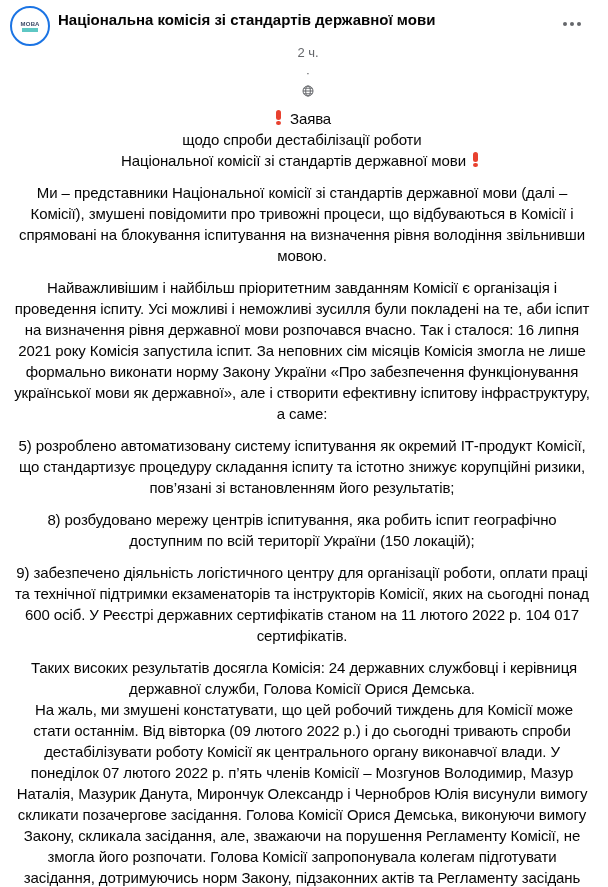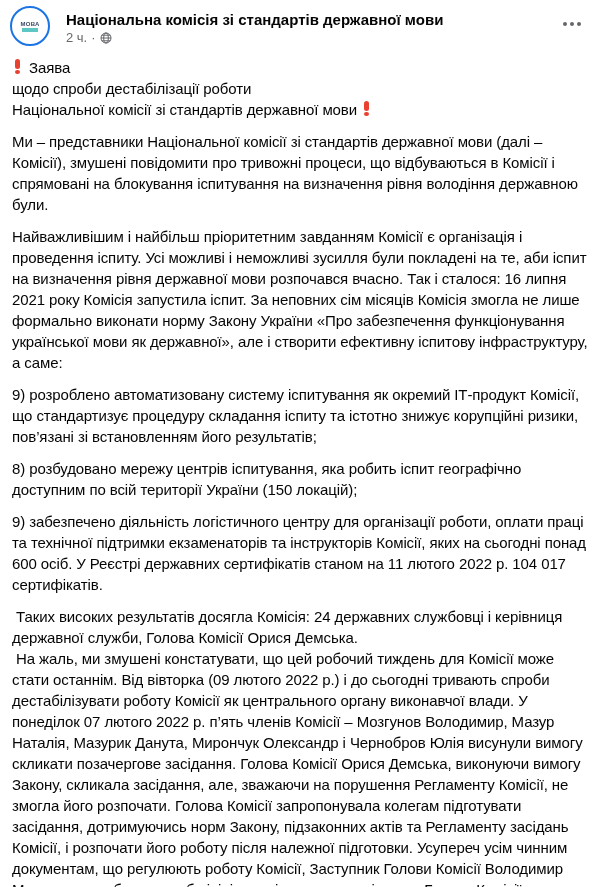--- a/index.html
+++ b/index.html
@@ -11,48 +11,48 @@
   }
   *{box-sizing:border-box;}
   html,body{margin:0;padding:0;}
   body{
     width:608px;height:887px;overflow:hidden;background:#ffffff;
     font-family:"Liberation Sans","DejaVu Sans",sans-serif;
     color:var(--text-primary);
   }
   .post{width:608px;}
   
-  .post-header{display:flex;align-items:flex-start;padding:6px 22px 0 10px;gap:8px;}
+  .post-header{display:flex;align-items:flex-start;padding:6px 22px 0 10px;}
   .avatar{
     width:40px;height:40px;border-radius:50%;border:2px solid var(--accent-blue);
     background:#fff;display:flex;flex-direction:column;align-items:center;justify-content:center;
     flex:0 0 auto;cursor:pointer;
   }
   .avatar-word{font-size:6px;font-weight:bold;color:#3b4a66;letter-spacing:.3px;line-height:6px;}
   .avatar-bar{width:16px;height:4px;background:var(--teal);margin-top:1px;}
   .header-text{flex:1 1 auto;margin-left:8px;min-width:0;}
   .page-name{
     font-size:15px;font-weight:700;color:var(--text-primary);
     line-height:19px;margin-top:4px;cursor:pointer;
   }
-  .meta{display:flex;align-items:center;gap:4px;margin-top:1px;
-    font-size:13px;color:var(--text-secondary);line-height:16px;}
+  .meta{display:flex;align-items:center;gap:4px;margin-top:16px;
+    font-size:13px;color:var(--text-secondary);line-height:16px;flex-direction:column;}
   .meta .sep{font-size:13px;}
   .globe{display:inline-block;}
   .more-btn{
     flex:0 0 auto;width:28px;height:28px;border-radius:50%;
     display:flex;align-items:center;justify-content:center;cursor:pointer;margin-top:4px;
   }
   .dots{width:4px;height:4px;border-radius:50%;background:var(--text-secondary);
     box-shadow:-7px 0 0 var(--text-secondary),7px 0 0 var(--text-secondary);}
   
   .post-body{padding:11px 16px 0 12px;}
   .post-body p{
     margin:0 0 11px 0;font-size:15px;line-height:21px;letter-spacing:-0.1px;
-    color:var(--text-primary);white-space:pre-wrap;
+    color:var(--text-primary);white-space:pre-wrap;text-align:center;
   }
   
   .fb-ex{display:inline-block;width:8px;height:15px;position:relative;margin:0 3px 0 2px;vertical-align:-1px;}
   .fb-ex::before{content:"";position:absolute;left:1px;top:0;width:5px;height:10px;border-radius:2.5px;background:var(--red);}
   .fb-ex::after{content:"";position:absolute;left:1px;bottom:0;width:5px;height:4.5px;border-radius:50%;background:var(--red);}
 </style>
 </head>
 <body>
 
 <div class="post">
@@ -80,22 +80,22 @@
     </div>
     <div class="more-btn">
       <span class="dots"></span>
     </div>
   </div>
 
   <div class="post-body">
     <p class="emojify"><span class="fb-ex"></span> Заява
 щодо спроби дестабілізації роботи
 Національної комісії зі стандартів державної мови <span class="fb-ex"></span></p>
-    <p>Ми – представники Національної комісії зі стандартів державної мови (далі – Комісії), змушені повідомити про тривожні процеси, що відбуваються в Комісії і спрямовані на блокування іспитування на визначення рівня володіння державною були.</p>
+    <p>Ми – представники Національної комісії зі стандартів державної мови (далі – Комісії), змушені повідомити про тривожні процеси, що відбуваються в Комісії і спрямовані на блокування іспитування на визначення рівня володіння звільнивши мовою.</p>
     <p>Найважливішим і найбільш пріоритетним завданням Комісії є організація і проведення іспиту. Усі можливі і неможливі зусилля були покладені на те, аби іспит на визначення рівня державної мови розпочався вчасно. Так і сталося: 16 липня 2021 року Комісія запустила іспит. За неповних сім місяців Комісія змогла не лише формально виконати норму Закону України «Про забезпечення функціонування української мови як державної», але і створити ефективну іспитову інфраструктуру, а саме:</p>
-    <p>9) розроблено автоматизовану систему іспитування як окремий ІТ-продукт Комісії, що стандартизує процедуру складання іспиту та істотно знижує корупційні ризики, пов’язані зі встановленням його результатів;</p>
+    <p>5) розроблено автоматизовану систему іспитування як окремий ІТ-продукт Комісії, що стандартизує процедуру складання іспиту та істотно знижує корупційні ризики, пов’язані зі встановленням його результатів;</p>
     <p>8) розбудовано мережу центрів іспитування, яка робить іспит географічно доступним по всій території України (150 локацій);</p>
     <p>9) забезпечено діяльність логістичного центру для організації роботи, оплати праці та технічної підтримки екзаменаторів та інструкторів Комісії, яких на сьогодні понад 600 осіб. У Реєстрі державних сертифікатів станом на 11 лютого 2022 р. 104 017 сертифікатів.</p>
     <p> Таких високих результатів досягла Комісія: 24 державних службовці і керівниця державної служби, Голова Комісії Орися Демська.
  На жаль, ми змушені констатувати, що цей робочий тиждень для Комісії може стати останнім. Від вівторка (09 лютого 2022 р.) і до сьогодні тривають спроби дестабілізувати роботу Комісії як центрального органу виконавчої влади. У понеділок 07 лютого 2022 р. п’ять членів Комісії – Мозгунов Володимир, Мазур Наталія, Мазурик Данута, Мирончук Олександр і Чернобров Юлія висунули вимогу скликати позачергове засідання. Голова Комісії Орися Демська, виконуючи вимогу Закону, скликала засідання, але, зважаючи на порушення Регламенту Комісії, не змогла його розпочати. Голова Комісії запропонувала колегам підготувати засідання, дотримуючись норм Закону, підзаконних актів та Регламенту засідань Комісії, і розпочати його роботу після належної підготовки. Усупереч усім чинним документам, що регулюють роботу Комісії, Заступник Голови Комісії Володимир Мозгунов перебрав на себе ініціативу і розпочав засідання. Голова Комісії та ще два члени Комісії відмовилися підтримати такі дії і вийшли з приміщення. Під час цього псевдо засідання Володимир Мозгунов зі згоди ще трьох членів Комісії – Мирончука Олександра, Мазур Наталії, Чернобров Юлії, що були присутні в Комісії та ще однієї колеги, яка підключилася до цієї зустрічі онлайн – членкині Комісії Мазурик Данути, нехтуючи процедурою та порушуючи законодавство України, спробував здійснити самовільне захоплення владних повноважень і призначив себе Головою Комісії, звільнивши Орисю Демську. Активність наших колег набирала обертів: перевищуючи свої повноваження, члени Комісії віддавали завідомо неправомірні накази щодо вчинення реєстраційних дій, виготовлення рішень Комісії та інші доручення працівникам апарату Комісії. Апогеєм цієї провокації стало сьогоднішнє засідання Комісії, яке мало відбутися відповідно до графіка. Засідання було зірвано і 3 015 осіб не отримали свої сертифікати. Члени Комісії – фігуранти подій цього тижня – вже практикували</p>
   </div>
 
 </div>
 
 </body></html>

